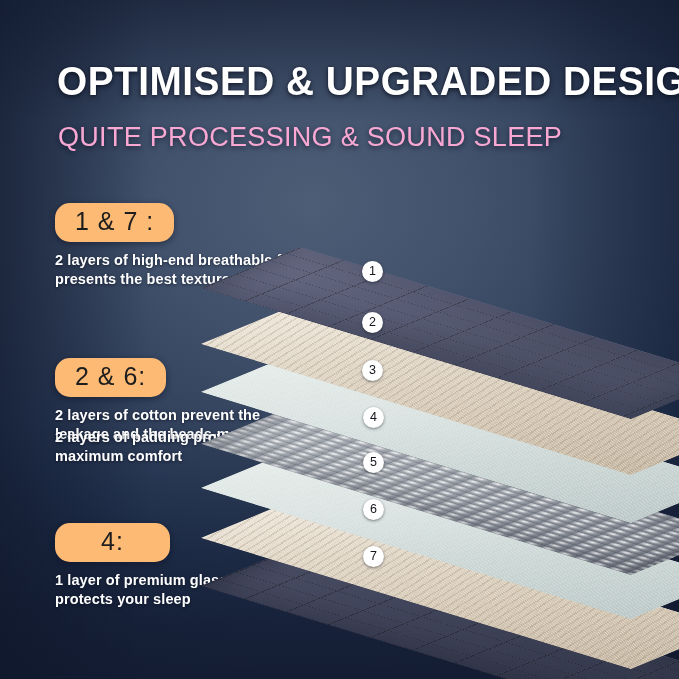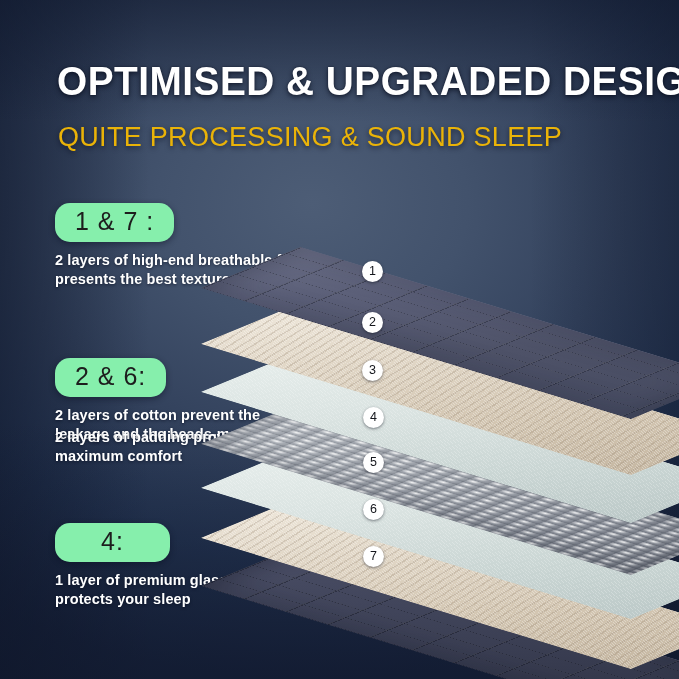--- a/index.html
+++ b/index.html
@@ -48,30 +48,30 @@
     white-space: nowrap;
   }
   .subtitle {
     position: absolute;
     left: 58px;
     top: 120px;
     font-size: 27px;
     line-height: 34px;
     font-weight: 400;
     letter-spacing: 0.3px;
-    color: #eab308;
+    color: #f9a8d4;
     text-shadow: 0 2px 5px rgba(8,14,30,0.6);
     white-space: nowrap;
   }
 
   
   .callout { position: absolute; left: 55px; width: 262px; }
   .callout-pill {
     display: inline-block;
-    background: #86efac;
+    background: #fdba74;
     border-radius: 15px;
     padding: 4px 20px 6px 20px;
     box-shadow: 0 2px 6px rgba(8,14,30,0.45);
   }
   .callout-pill span {
     font-size: 25px;
     line-height: 29px;
     font-weight: 400;
     color: #1d1d1d;
     letter-spacing: 1px;

